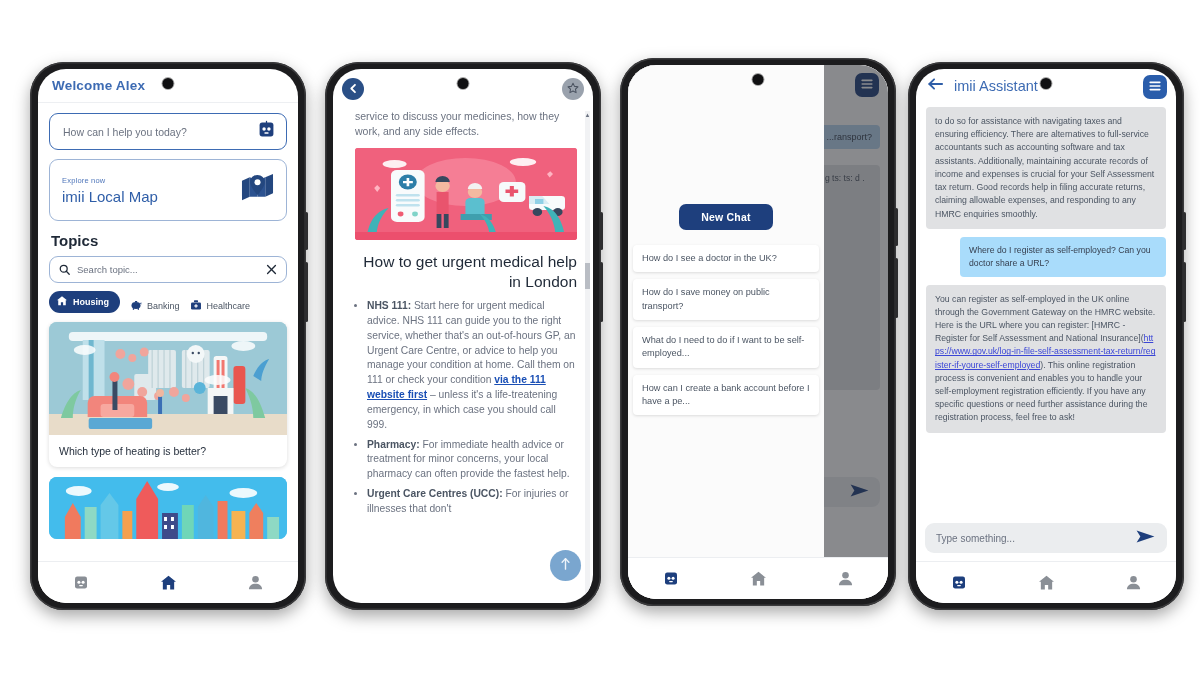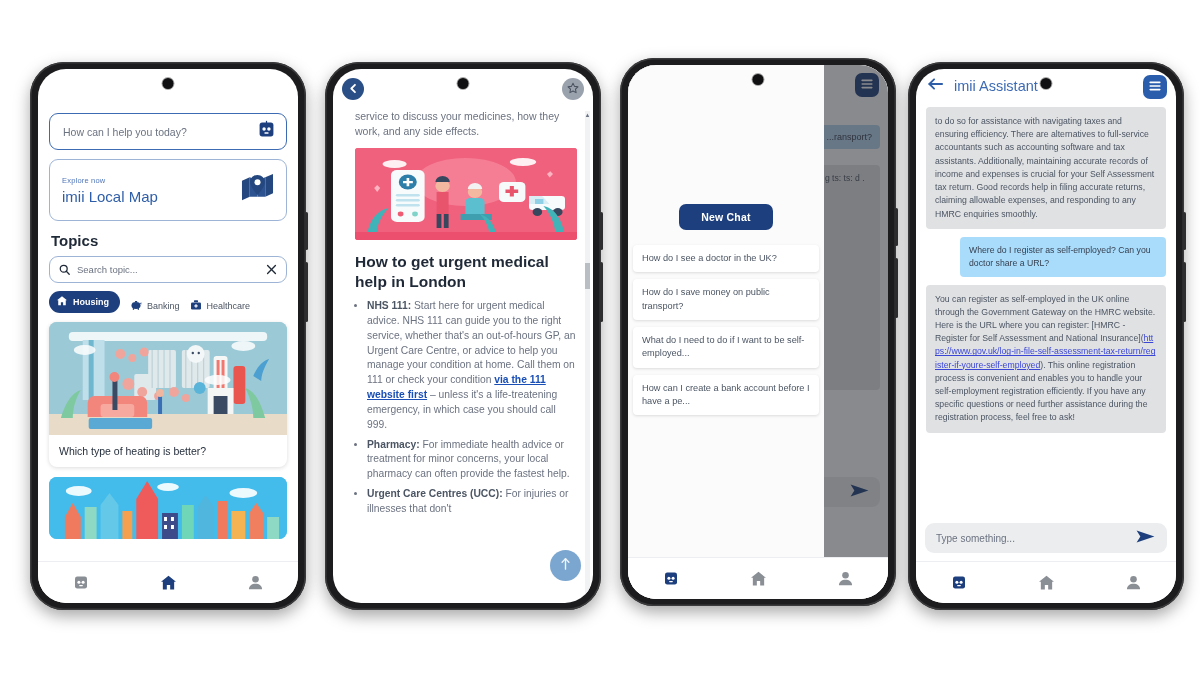--- a/index.html
+++ b/index.html
@@ -107,21 +107,21 @@
     display: flex; align-items: center; justify-content: center;
   }
   .circ-back { left: 9px; top: 9px; background: #2a4f86; }
   .circ-star { right: 9px; top: 9px; background: #9aa2ad; }
   .p2-body {
     position: absolute; top: 38px; left: 0; right: 0; bottom: 0;
     padding: 0 16px 8px 22px; overflow: hidden;
   }
   .p2-lead { font-size: 10.5px; line-height: 1.45; color: #6b7280; padding-top: 2px; }
   .p2-hero { margin-top: 9px; height: 92px; border-radius: 3px; background: #f0617d; position: relative; overflow: hidden; }
-  .p2-title { margin-top: 12px; font-size: 15.5px; font-weight: bold; color: #1f2937; line-height: 1.25; }
+  .p2-title { margin-top: 12px; font-size: 15.5px; font-weight: normal; color: #1f2937; line-height: 1.25; text-align: right; }
   .p2-list { margin: 8px 0 0 12px; }
   .p2-list li { font-size: 10.3px; line-height: 1.44; color: #6b7280; margin-bottom: 5px; }
   .p2-list li b { color: #4b5563; }
   .p2-list a { color: #1a4fb5; text-decoration: underline; font-weight: bold; }
   .p2-scrollbar {
     position: absolute; right: 3px; top: 42px; bottom: 2px; width: 5px;
   }
   .p2-scrollbar .track { position:absolute; inset:0; background:#f1f2f4; }
   .p2-scrollbar .thumbbar { position:absolute; left:0; right:0; top: 152px; height: 26px; background: #b9bdc4; }
   .p2-scrollbar .arrow { position:absolute; left:0; right:0; top:0; height:7px; display:flex; align-items:center; justify-content:center; font-size:6px; color:#6b7280; }
@@ -209,20 +209,23 @@
 </style>
 </head>
 <body>
 
 <div class="stage">
 
   <div class="phone" id="phone1">
     <div class="screen">
       <div class="notch"></div>
 
+      <div class="p1-header">
+        <span>Welcome Alex</span>
+      </div>
 
       <div class="p1-body">
 
         <div class="ask-box">
           <span class="ph">How can I help you today?</span>
           <span>
             <svg width="21" height="19" viewBox="0 0 24 22">
               <path d="M4 6a3 3 0 0 1 3-3h10a3 3 0 0 1 3 3v10a3 3 0 0 1-3 3H7a3 3 0 0 1-3-3z" fill="#1e3f7d"></path>
               <circle cx="9.2" cy="10.5" r="2" fill="#fff"></circle>
                 <circle cx="14.8" cy="10.5" r="2" fill="#fff"></circle>

